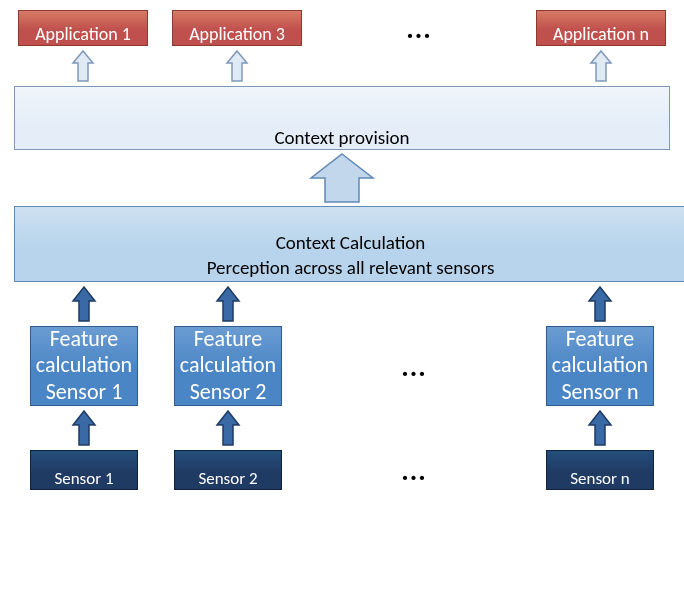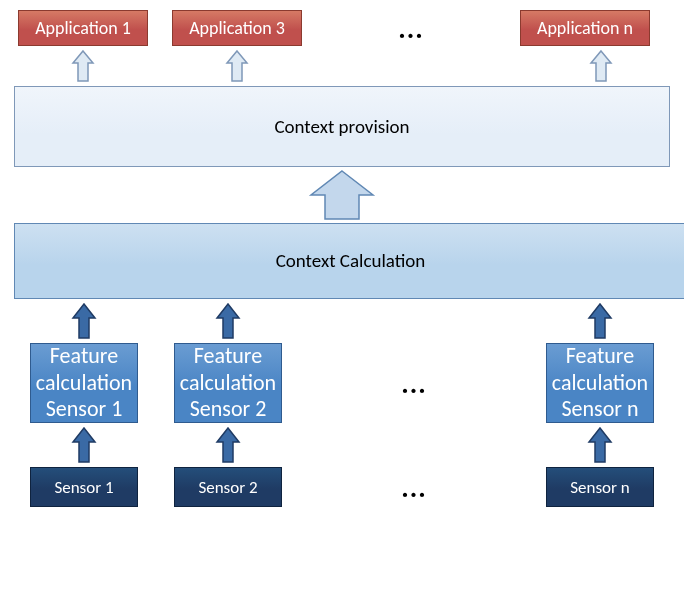--- a/index.html
+++ b/index.html
@@ -14,34 +14,34 @@
   .row {
     display: flex;
     align-items: center;
     width: 100%;
   }
   .box {
     text-align: center;
     display: flex;
     flex-direction: column;
     align-items: center;
-    justify-content: center;
+    justify-content: flex-end;
     border: 1.5px solid;
   }
   .app-box {
     width: 130px;
     height: 36px;
     background: linear-gradient(to bottom, #d67a65 0%, #c0504d 55%, #c0504d 100%);
     border-color: #8b3a2f;
     color: #fff;
     font-size: 18px;
   }
   .provision-box {
     width: 656px;
-    height: 81px;
+    height: 64px;
     background: linear-gradient(to bottom, #f0f5fb 0%, #e5eef8 60%, #e5eef8 100%);
     border-color: #7f98b8;
     color: #000;
     font-size: 19px;
   }
   .calc-box {
     width: 673px;
     height: 76px;
     background: linear-gradient(to bottom, #cde0f1 0%, #b8d4ec 55%, #b8d4ec 100%);
     border-color: #6088b4;
@@ -95,21 +95,21 @@
   <div class="box app-box" style="margin-left:4px;">
     <span>Application 1</span>
   </div>
   <div style="width:24px;"></div>
   <div class="box app-box">
     <span>Application 3</span>
   </div>
   <div style="flex:1; display:flex; justify-content:center;">
     <span class="ellipsis">...</span>
   </div>
-  <div class="box app-box" style="margin-right:20px;">
+  <div class="box app-box" style="margin-right:4px;">
     <span>Application n</span>
   </div>
 </div>
 
 <div class="arrow-row" style="height:40px; position:relative;">
   <div class="arrow-col" style="width:130px; margin-left:4px;">
     <svg width="24" height="34" viewBox="0 0 24 34">
       <polygon points="12,2 22,14 17,14 17,32 7,32 7,14 2,14" fill="#dfeaf4" stroke="#7f98b8" stroke-width="1.5"></polygon>
     </svg>
   </div>
@@ -132,20 +132,21 @@
 </div>
 
 <div class="arrow-row" style="height:56px; justify-content:center;">
   <svg width="70" height="52" viewBox="0 0 70 52">
     <polygon points="35,2 66,26 52,26 52,50 18,50 18,26 4,26" fill="#c3d7ec" stroke="#6088b4" stroke-width="1.5"></polygon>
   </svg>
 </div>
 
 <div class="box calc-box">
   <span>Context Calculation</span>
+  <span>Perception across all relevant sensors</span>
 </div>
 
 <div class="arrow-row" style="height:44px;">
   <div class="arrow-col" style="width:108px; margin-left:16px;">
     <svg width="26" height="38" viewBox="0 0 26 38">
       <polygon points="13,2 24,16 18,16 18,36 8,36 8,16 2,16" fill="#3a6aa5" stroke="#1f3b64" stroke-width="1.5"></polygon>
     </svg>
   </div>
   <div style="width:36px;"></div>
   <div class="arrow-col" style="width:108px;">

